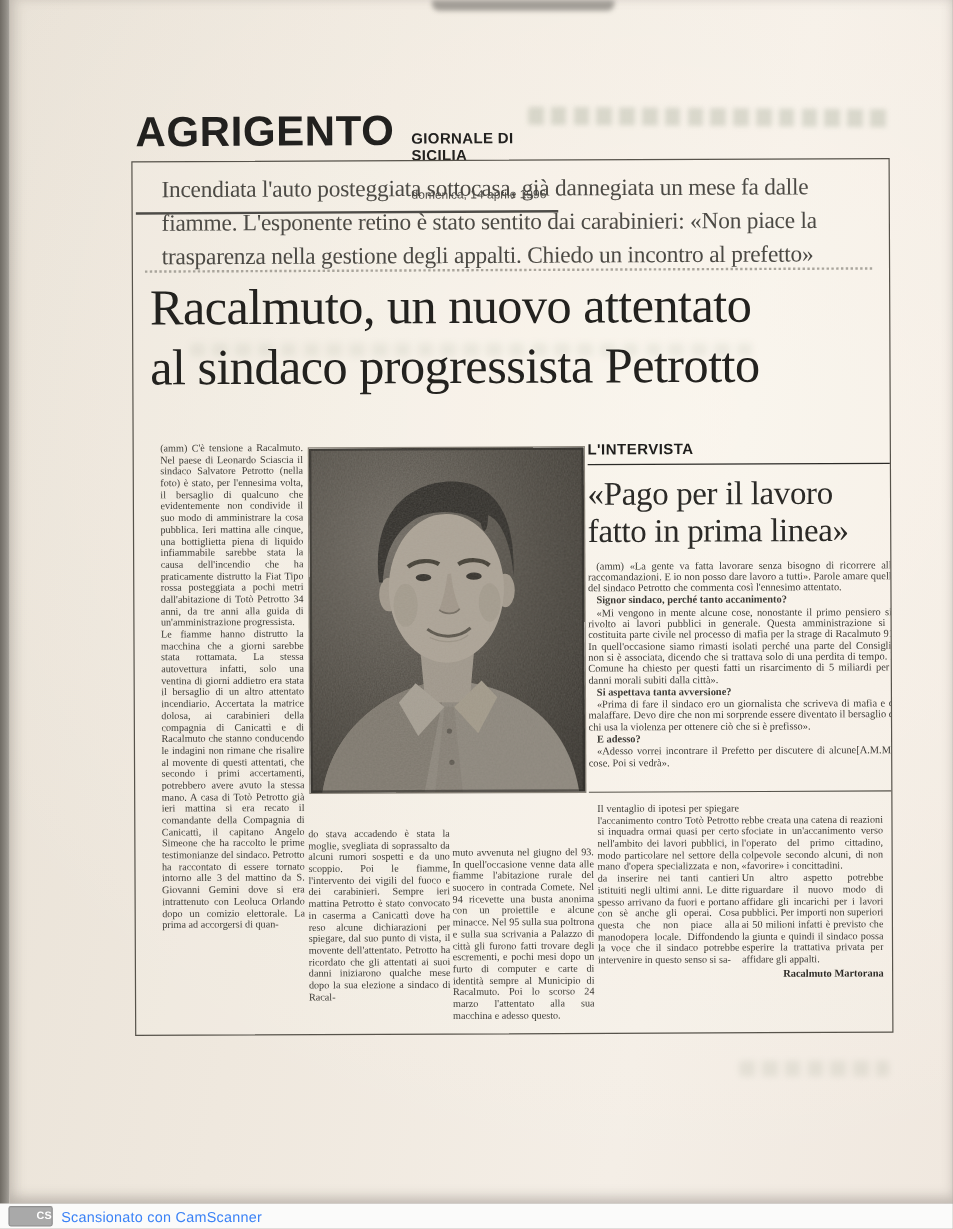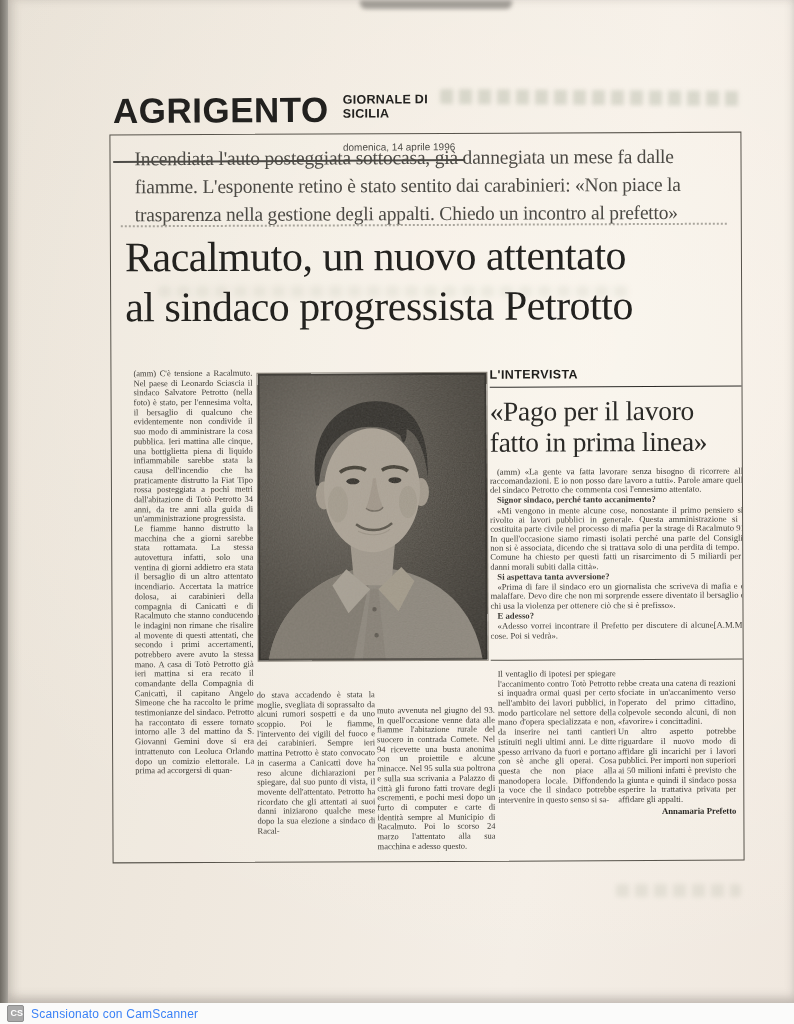--- a/index.html
+++ b/index.html
@@ -20,30 +20,30 @@
   .ghost{position:absolute;filter:blur(2px);opacity:.55;border-radius:3px;
     background:repeating-linear-gradient(90deg,rgba(140,150,128,.5) 0 13px,rgba(0,0,0,0) 13px 19px);}
   .ghost.g1{left:432px;top:90px;width:300px;height:15px;transform:rotate(.4deg);}
   .ghost.g2{left:150px;top:286px;width:470px;height:11px;opacity:.28;filter:blur(3px);}
   .ghost.g3{left:608px;top:884px;width:125px;height:13px;opacity:.3;filter:blur(2.5px);}
   
   .cs-bar{position:absolute;left:0;top:1003px;width:794px;height:21px;background:#fbfbfa;
     display:flex;align-items:center;gap:7px;padding-left:7px;box-sizing:border-box;
     font-family:"Liberation Sans",sans-serif;}
   .cs-logo{width:15px;height:15px;border-radius:2px;background:#a9a9a9;border:1px solid #8f8f8f;
-    color:#fff;font:bold 9px/15px "Liberation Sans",sans-serif;text-align:right;flex:0 0 auto;}
+    color:#fff;font:bold 9px/15px "Liberation Sans",sans-serif;text-align:right;flex:0 0 auto;padding-left:20px;}
   .cs-text{color:#3b82f6;font-size:12px;letter-spacing:.2px;}
   
   .masthead{position:absolute;left:105px;top:92px;width:352px;
     font-family:"Liberation Sans",sans-serif;color:#22211f;
     border-bottom:2.5px solid #35332f;padding-bottom:6px;transform:rotate(-.3deg);}
   .masthead-row{display:flex;align-items:flex-start;gap:14px;}
   .masthead-title{font-size:35px;font-weight:bold;letter-spacing:.5px;line-height:1;}
   .masthead-sub{padding-top:2px;}
-  .masthead-paper{font-size:12.5px;font-weight:bold;letter-spacing:.3px;line-height:1.1;}
+  .masthead-paper{font-size:12.5px;font-weight:bold;letter-spacing:.3px;line-height:1.1;margin-top:16px;}
   .masthead-date{font-size:10px;line-height:1.3;color:#35332f;margin-top:19px;}
   
   .frame{position:absolute;left:103px;top:133px;width:630px;height:727px;
     border:1.5px solid #57534b;transform:rotate(-.25deg);overflow:hidden;background:rgba(255,252,246,.12);}
   .lead{position:absolute;left:24px;top:10px;width:582px;
     font-size:19.5px;line-height:1.44;letter-spacing:-.2px;color:#4c4a45;}
   .dotted-rule{position:absolute;left:10px;top:90px;width:606px;border-top:2px dotted #97938a;opacity:.8;}
   .headline{position:absolute;left:14px;top:98px;width:610px;
     font-size:42px;line-height:1.18;letter-spacing:-.5px;color:#23221f;white-space:pre-line;}
   
@@ -158,21 +158,21 @@
       </div>
     </div>
     <div class="interview-rule"></div>
 
     <div class="bodycol col2">do stava accadendo è stata la moglie, svegliata di soprassalto da alcuni rumori sospetti e da uno scoppio. Poi le fiamme, l'intervento dei vigili del fuoco e dei carabinieri. Sempre ieri mattina Petrotto è stato convocato in caserma a Canicattì dove ha reso alcune dichiarazioni per spiegare, dal suo punto di vista, il movente dell'attentato. Petrotto ha ricordato che gli attentati ai suoi danni iniziarono qualche mese dopo la sua elezione a sindaco di Racal-</div>
     <div class="bodycol col3">muto avvenuta nel giugno del 93. In quell'occasione venne data alle fiamme l'abitazione rurale del suocero in contrada Comete. Nel 94 ricevette una busta anonima con un proiettile e alcune minacce. Nel 95 sulla sua poltrona e sulla sua scrivania a Palazzo di città gli furono fatti trovare degli escrementi, e pochi mesi dopo un furto di computer e carte di identità sempre al Municipio di Racalmuto. Poi lo scorso 24 marzo l'attentato alla sua macchina e adesso questo.</div>
     <div class="bodycol col4">Il ventaglio di ipotesi per spiegare l'accanimento contro Totò Petrotto si inquadra ormai quasi per certo nell'ambito dei lavori pubblici, in modo particolare nel settore della mano d'opera specializzata e non, da inserire nei tanti cantieri istituiti negli ultimi anni. Le ditte spesso arrivano da fuori e portano con sè anche gli operai. Cosa questa che non piace alla manodopera locale. Diffondendo la voce che il sindaco potrebbe intervenire in questo senso si sa-</div>
     <div class="bodycol col5">
       <span>rebbe creata una catena di reazioni sfociate in un'accanimento verso l'operato del primo cittadino, colpevole secondo alcuni, di non «favorire» i concittadini.
 Un altro aspetto potrebbe riguardare il nuovo modo di affidare gli incarichi per i lavori pubblici. Per importi non superiori ai 50 milioni infatti è previsto che la giunta e quindi il sindaco possa esperire la trattativa privata per affidare gli appalti.</span>
-      <div class="byline">Annamaria Prefetto</div>
+      <div class="byline">Racalmuto Martorana</div>
     </div>
   </div>
 </div>
 
 <div class="cs-bar">
   <div class="cs-logo">CS</div>
   <div class="cs-text">Scansionato con CamScanner</div>
 </div>
 
 </body></html>

